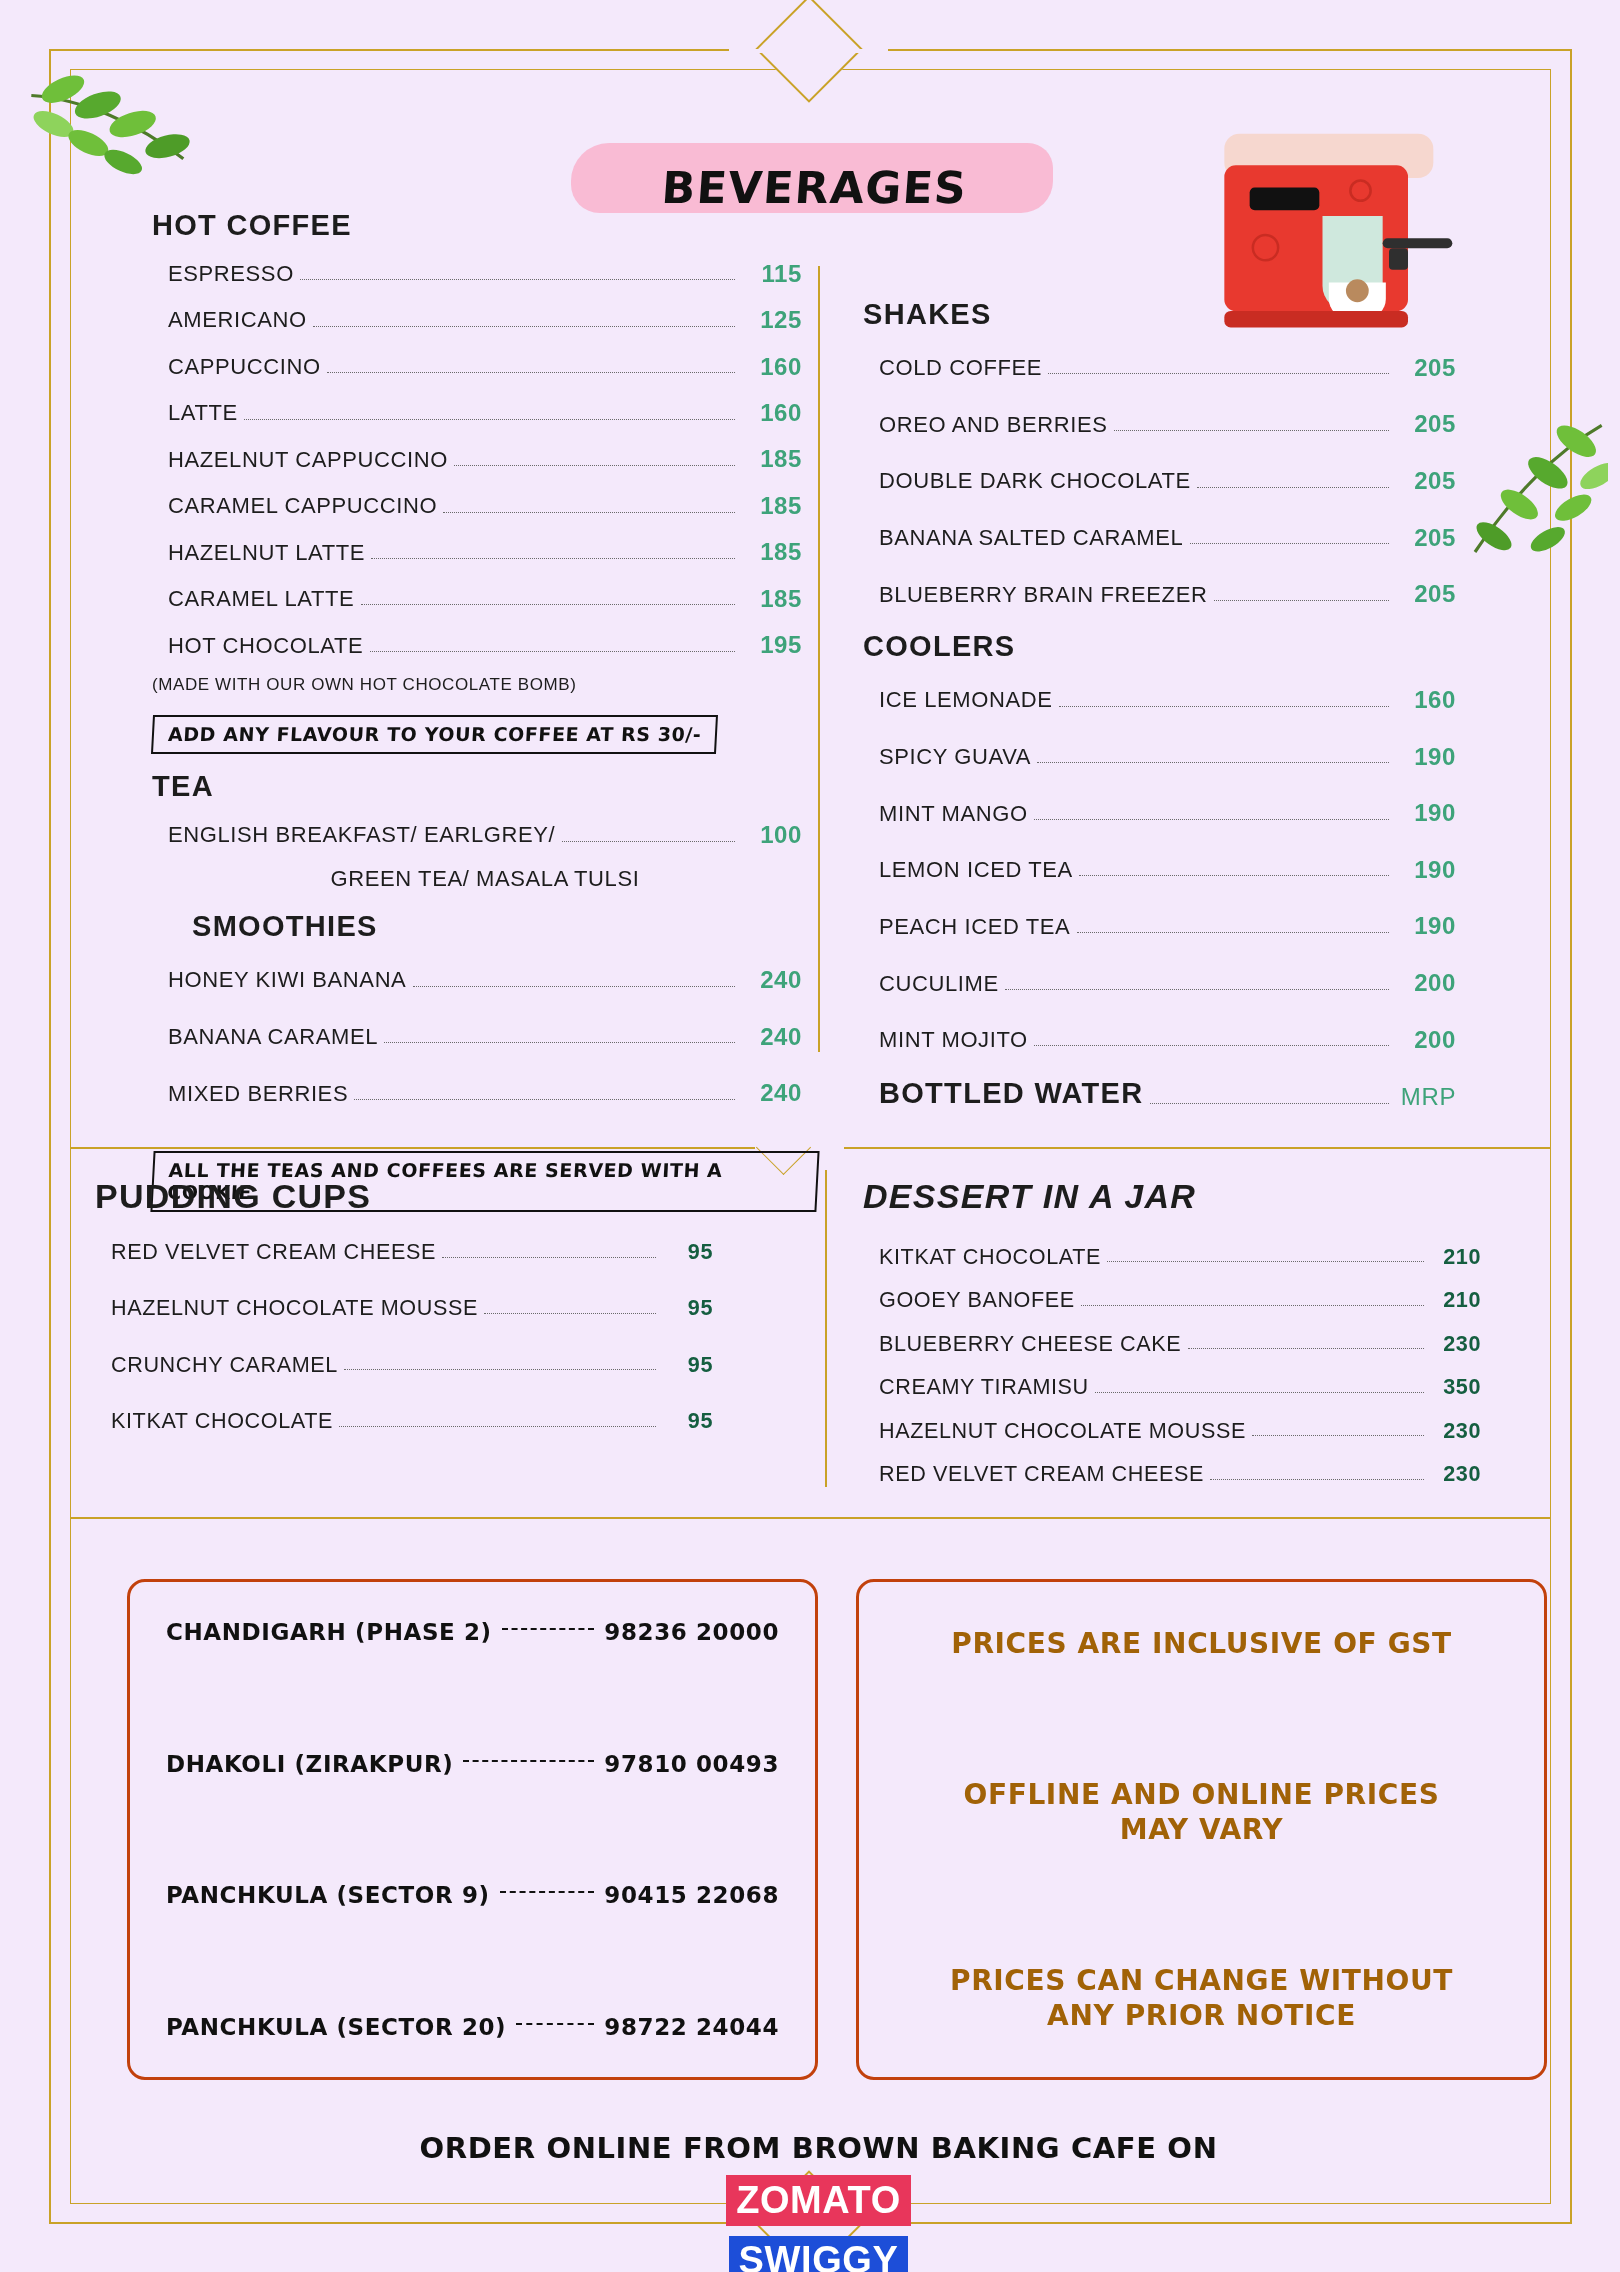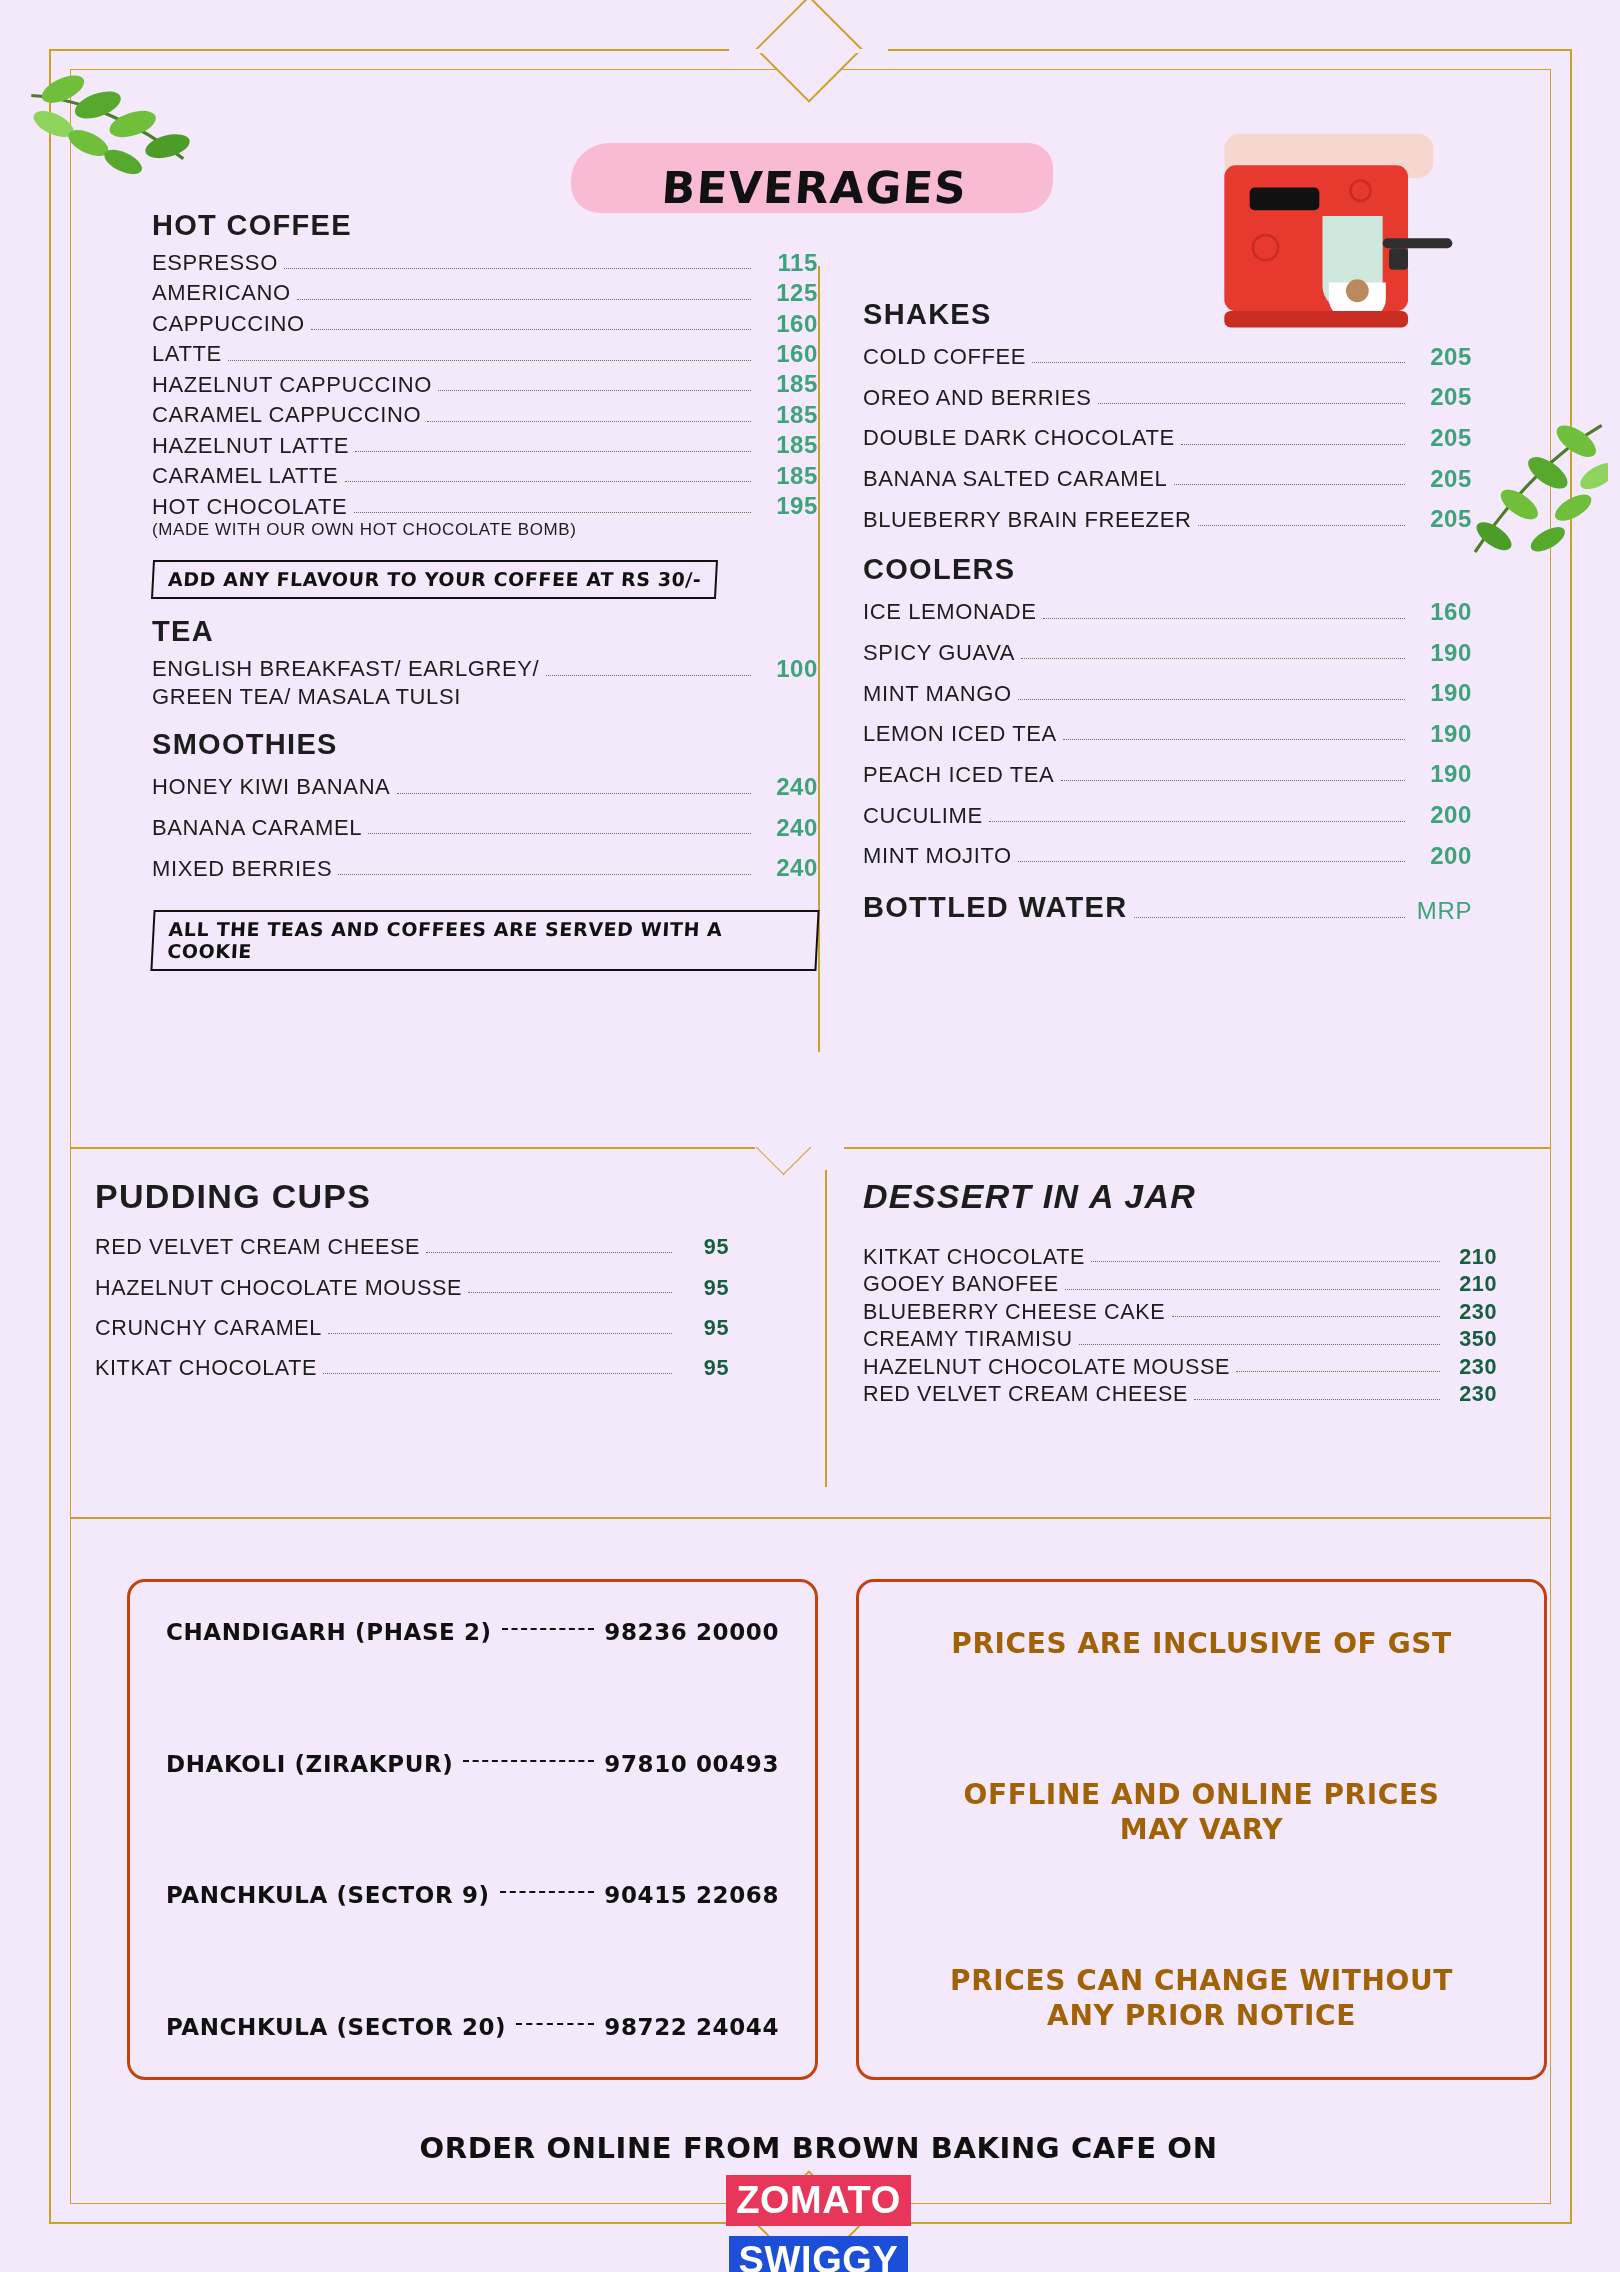--- a/index.html
+++ b/index.html
@@ -80,22 +80,23 @@
   }
   h2.cat.big{font-size:34px;}
 
   .row{
     display:flex;align-items:flex-end;
     font-family:"Liberation Sans", sans-serif;
     font-size:22px;
     color:#1d1d1d;
     letter-spacing:0.6px;
     line-height:1.22;
-    margin:0;
+    margin:16px;
     padding:0.6px 0;
+    justify-content:center;
   }
   .row .nm{white-space:nowrap;}
   .row .dots{
     flex:1;
     border-bottom:1.9px dotted #6a6a6a;
     margin:0 6.3px 7.6px 6.3px;
     min-width:11.4px;
     height:0.6px;
   }
   .row .pr{
@@ -325,21 +326,21 @@
     <h2 class="cat" style="margin-top:16.5px;">TEA</h2>
     <div class="row">
       <span class="nm">ENGLISH BREAKFAST/ EARLGREY/</span>
       <span class="dots"></span>
       <span class="pr">100</span>
     </div>
     <div class="row">
       <span class="nm">GREEN TEA/ MASALA TULSI</span>
     </div>
 
-    <h2 class="cat" style="margin-top:16.5px;">SMOOTHIES</h2>
+    <h2 class="cat" style="margin-top:16.5px;margin-left:40px;">SMOOTHIES</h2>
     <div class="row airy">
       <span class="nm">HONEY KIWI BANANA</span>
       <span class="dots"></span>
       <span class="pr">240</span>
     </div>
     <div class="row airy">
       <span class="nm">BANANA CARAMEL</span>
       <span class="dots"></span>
       <span class="pr">240</span>
     </div>

